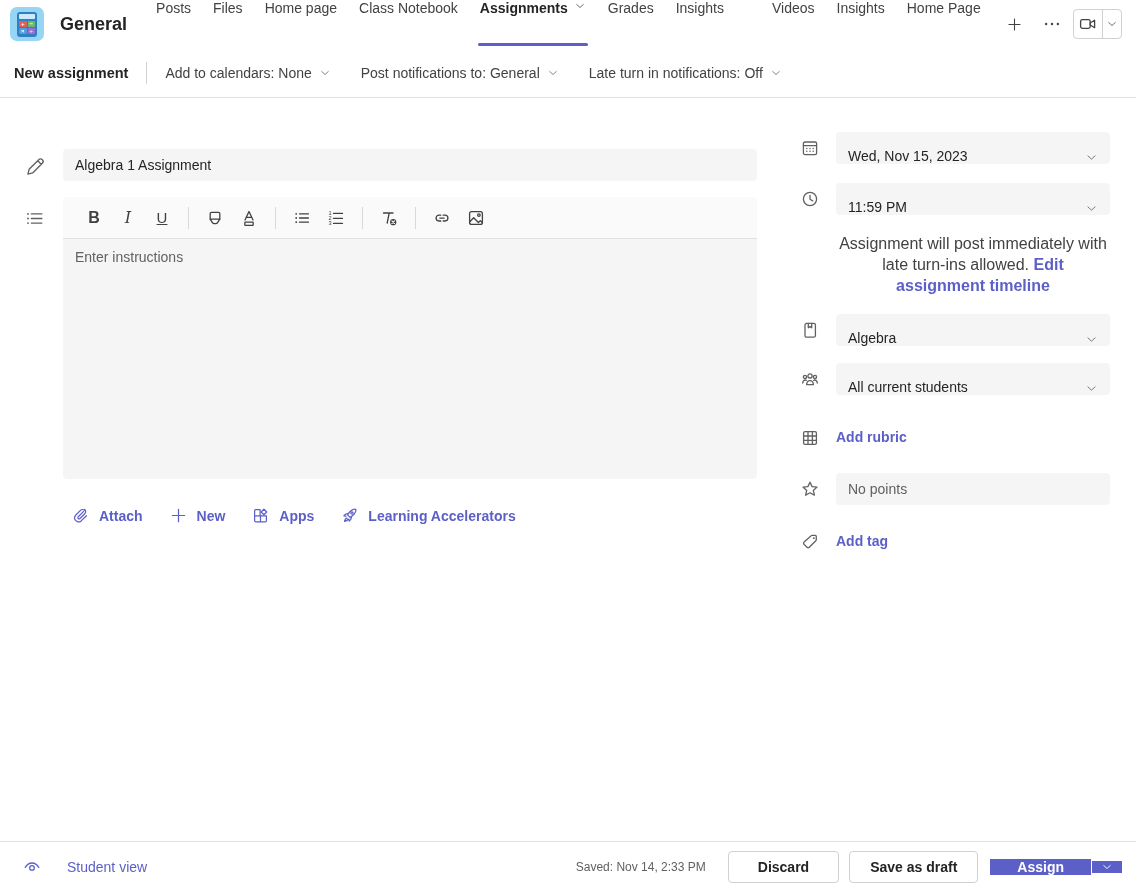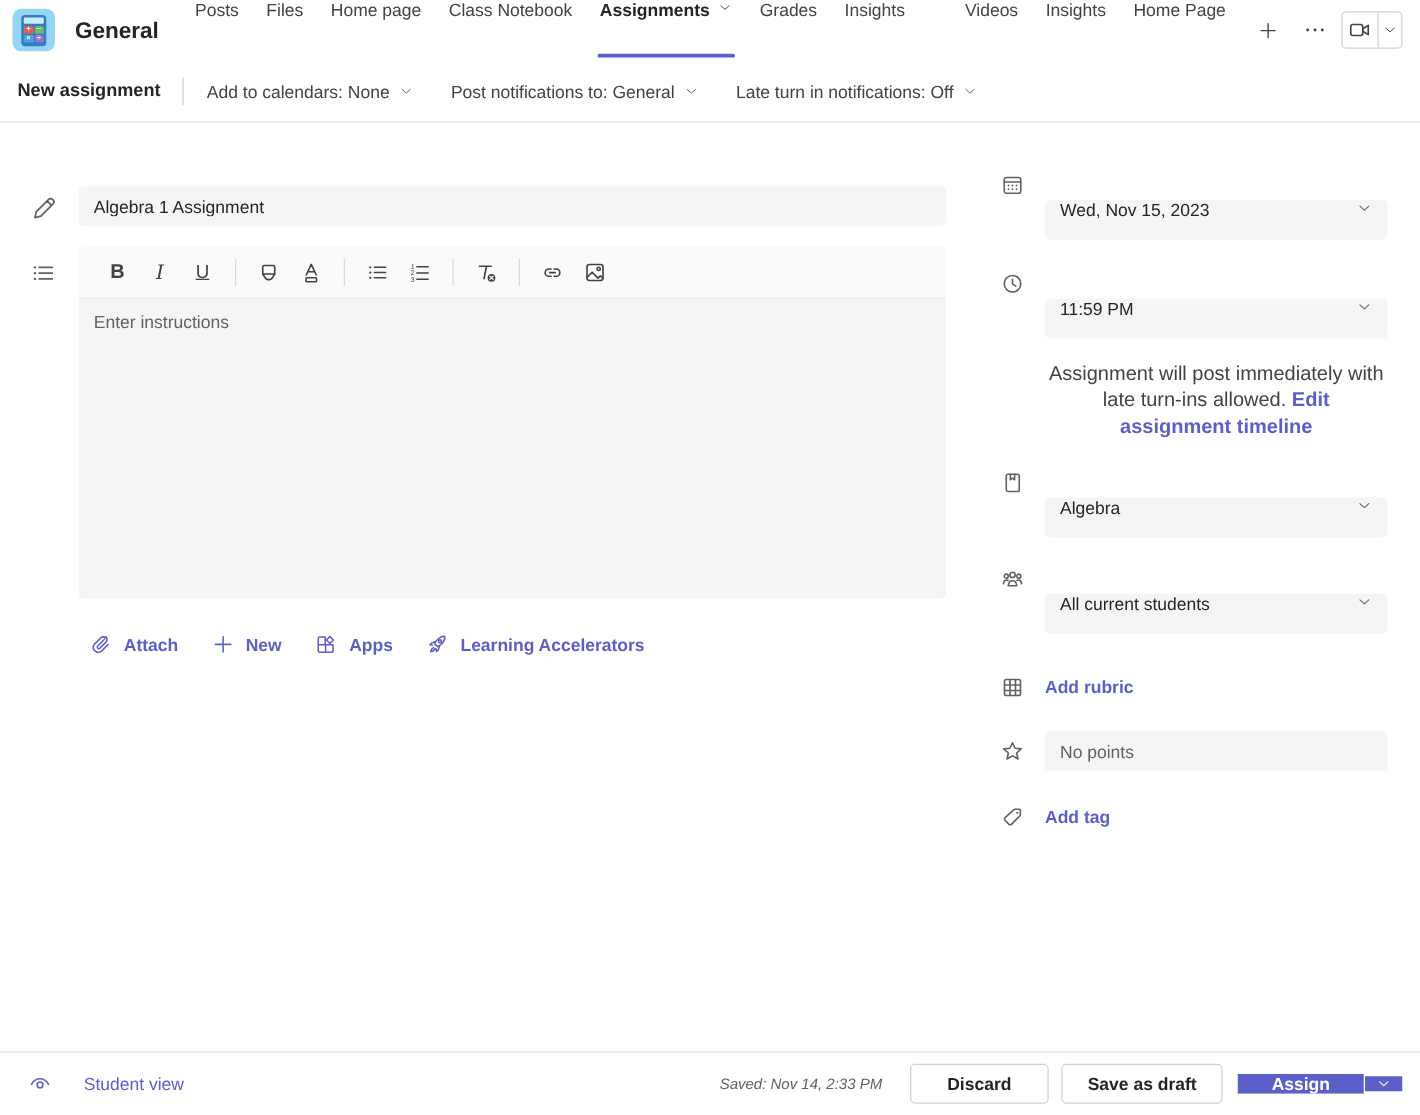--- a/index.html
+++ b/index.html
@@ -61,34 +61,34 @@
   .editor-body textarea{width:100%;height:100%;border:none;background:transparent;outline:none;resize:none;font:14px "Liberation Sans",sans-serif;color:#242424;padding:10px 12px;}
   .editor-body textarea::placeholder{color:#616161;opacity:1;}
   .actions-row{display:flex;align-items:center;gap:26px;margin-top:27px;padding-left:71px;}
   .action-btn{display:flex;align-items:center;gap:9px;color:var(--accent);font-weight:700;cursor:pointer;}
 
   
   .details-col{position:absolute;left:790px;top:98px;width:320px;}
   .d-row{display:flex;}
   .d-icon{width:46px;flex:none;padding-left:10px;padding-top:6px;}
   .d-icon.link-ic{padding-top:0;}
-  .d-select{flex:1;height:32px;background:#f5f5f5;border-radius:4px;display:flex;align-items:flex-start;justify-content:space-between;padding:0 12px;cursor:pointer;margin-top:28px;}
+  .d-select{flex:1;height:32px;background:#f5f5f5;border-radius:4px;display:flex;align-items:flex-end;justify-content:space-between;padding:0 12px;cursor:pointer;}
   .d-field{flex:1;height:32px;background:#f5f5f5;border-radius:4px;display:flex;align-items:center;padding:0 12px;color:#616161;}
   .d-note{margin:18px 0 0 46px;width:274px;font-size:16px;line-height:1.32;color:#424242;text-align:center;}
   .d-note a{color:var(--accent);font-weight:700;text-decoration:none;cursor:pointer;}
   .d-link{display:flex;align-items:center;color:var(--accent);font-weight:700;cursor:pointer;}
   .mt34{margin-top:34px;} .mt19{margin-top:19px;} .mt18{margin-top:18px;} .mt17{margin-top:17px;}
   .mt31{margin-top:31px;} .mt25{margin-top:25px;}
   .d-row.link-row .d-icon{padding-top:2px;}
 
   
   .footer{position:absolute;left:0;bottom:0;width:100%;height:51px;border-top:1px solid #e0e0e0;display:flex;align-items:center;padding:0 14px;background:#fff;}
   .student-view{display:flex;align-items:center;gap:25px;color:var(--accent);font-weight:400;cursor:pointer;padding-left:8px;}
   .footer-spacer{flex:1;}
-  .saved-status{font-style:italic;font-size:12px;color:#616161;margin-right:22px;}
+  .saved-status{font-size:12px;color:#616161;margin-right:22px;}
   .btn{height:32px;border:1px solid #d1d1d1;border-radius:4px;background:#fff;font:700 14px "Liberation Sans",sans-serif;color:#242424;cursor:pointer;}
   .btn-discard{padding:0 29px;margin-right:10px;}
   .btn-draft{padding:0 20px;margin-right:12px;}
   .assign-split{display:flex;height:16px;border-radius:0;overflow:hidden;align-items:center;}
   .assign-main{background:var(--accent);color:#fff;border:none;font:700 14px "Liberation Sans",sans-serif;padding:0 27px;cursor:pointer;}
   .assign-div{width:1px;background:rgba(255,255,255,.55);}
   .assign-chev{width:30px;background:var(--accent);display:flex;align-items:center;justify-content:center;cursor:pointer;}
 </style>
 </head>
 <body>

